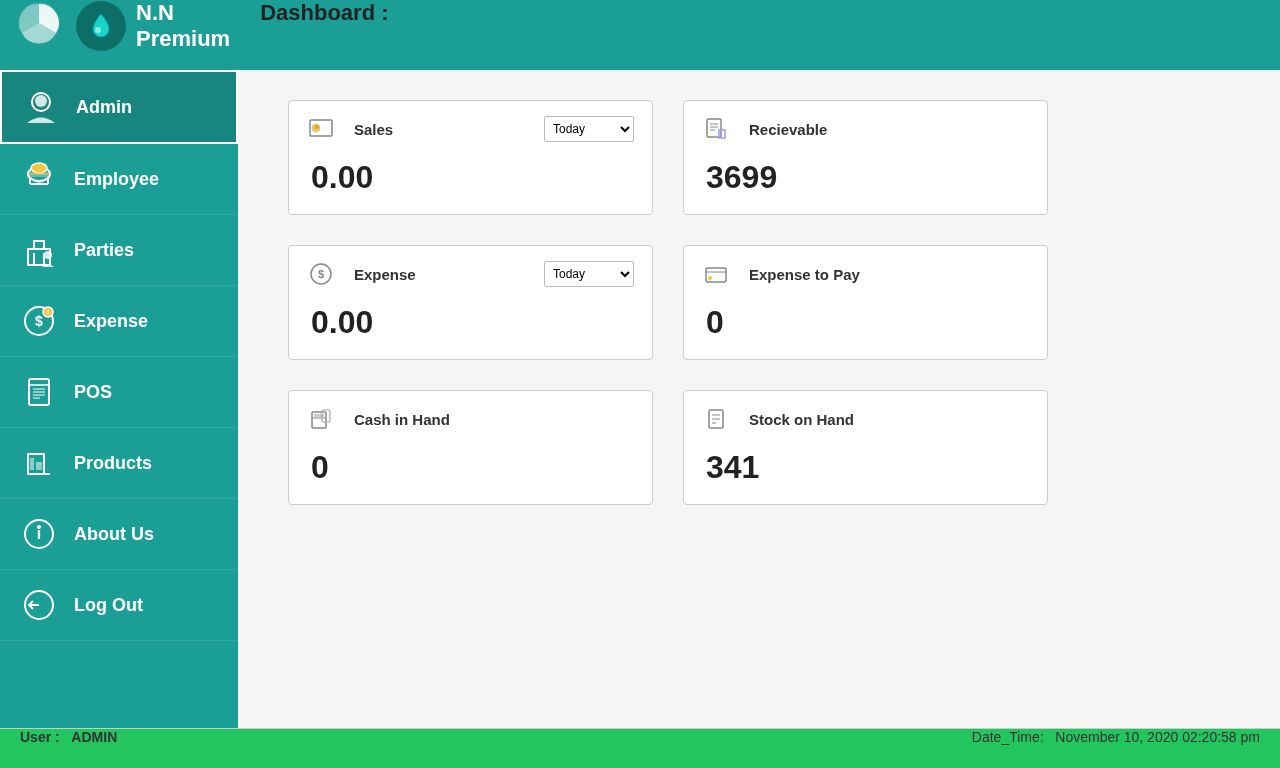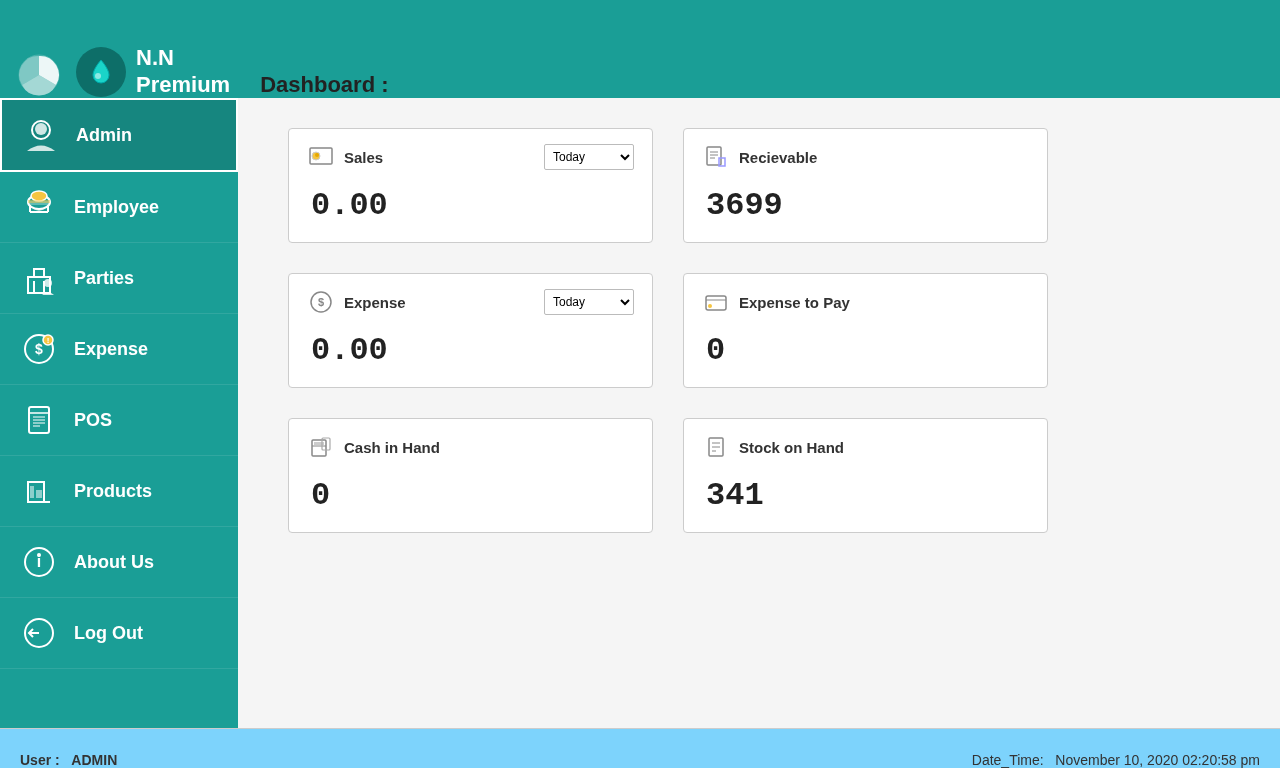--- a/index.html
+++ b/index.html
@@ -1,23 +1,23 @@
 <!DOCTYPE html>
 <html><head>
   <meta charset="utf-8">
   <style>
     * { margin: 0; padding: 0; box-sizing: border-box; }
     body { font-family: Arial, sans-serif; width: 1280px; height: 768px; overflow: hidden; display: flex; flex-direction: column; background: #fff; }
 
     
     .header {
       background: #1a9e96;
-      height: 98px;
-      display: flex;
-      align-items: flex-end;
+      height: 70px;
+      display: flex;
+      align-items: flex-start;
       padding-left: 16px;
       color: white;
       flex-shrink: 0;
     }
 
     
     .main-layout {
       display: flex;
       flex: 1;
       overflow: hidden;
@@ -83,21 +83,21 @@
     }
     .card-header {
       display: flex;
       align-items: center;
       justify-content: space-between;
       margin-bottom: 16px;
     }
     .card-title-area {
       display: flex;
       align-items: center;
-      gap: 9px;
+      gap: 19px;
     }
     .card-icon {
       font-size: 20px;
       width: 28px;
       height: 28px;
       display: flex;
       align-items: center;
       justify-content: center;
     }
     .card-title {
@@ -111,30 +111,30 @@
       border: 1px solid #bbb;
       border-radius: 2px;
       background: white;
       cursor: pointer;
     }
     .card-value {
       font-size: 32px;
       font-weight: bold;
       color: #222;
       padding-left: 4px;
-      font-family: Liberation Mono, monospace;
+      font-family: Liberation Sans, sans-serif;
     }
 
     
     .footer {
-      background: #7dd3fc;
+      background: #22c55e;
       height: 40px;
       border-top: 1px solid #ccc;
       display: flex;
-      align-items: flex-end;
+      align-items: flex-start;
       justify-content: space-between;
       padding: 0 20px;
       flex-shrink: 0;
     }
     .footer-user {
       font-size: 14px;
       color: #333;
     }
     .footer-user span { font-weight: bold; }
     .footer-datetime {

